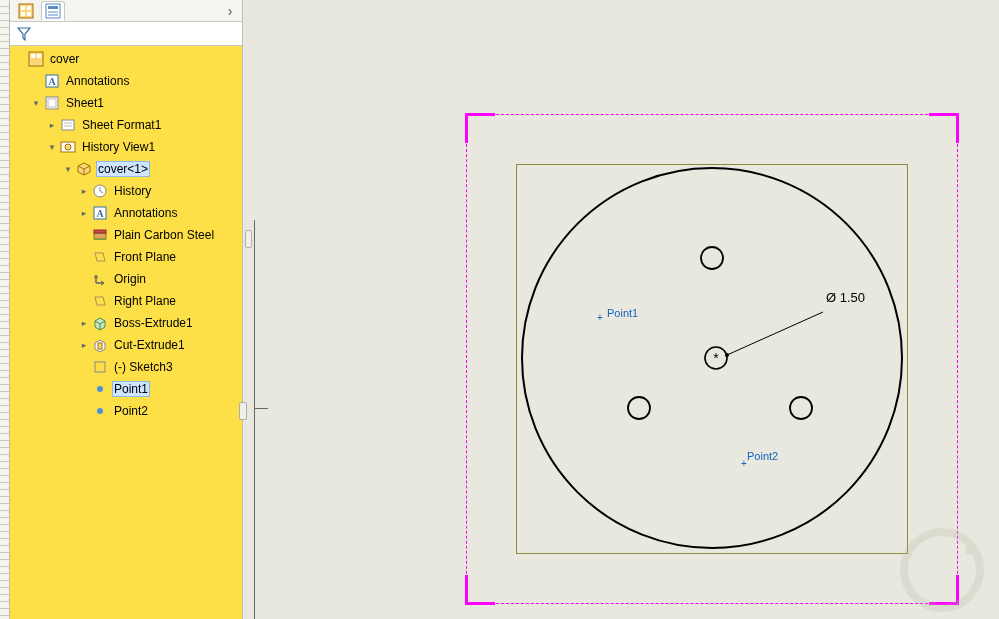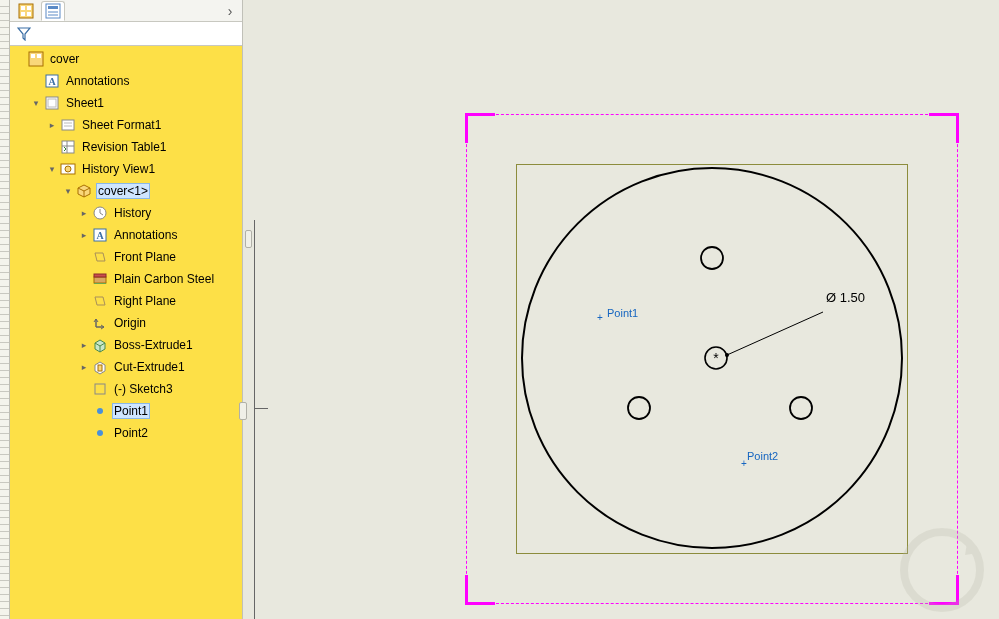--- a/index.html
+++ b/index.html
@@ -263,32 +263,20 @@
       <span class="icn">
         <svg width="16" height="16">
             <rect x="2" y="3" width="12" height="10" fill="#fff" stroke="#888"></rect>
             <line x1="4" y1="6" x2="12" y2="6" stroke="#bbb"></line>
             <line x1="4" y1="9" x2="12" y2="9" stroke="#bbb"></line>
           </svg>
       </span>
       <span class="lbl">Sheet Format1</span>
     </div>
 
-    <div class="tree-row indent-2">
-      <span class="arrow blank">▶</span>
-      <span class="icn">
-        <svg width="16" height="16">
-            <rect x="2" y="2" width="12" height="12" fill="#fff" stroke="#888"></rect>
-            <line x1="2" y1="7" x2="14" y2="7" stroke="#888"></line>
-            <line x1="7" y1="2" x2="7" y2="14" stroke="#888"></line>
-            <path d="M4 12 L6 10 L4 8" fill="none" stroke="#2e7d32"></path>
-          </svg>
-      </span>
-      <span class="lbl">Revision Table1</span>
-    </div>
 
     <div class="tree-row indent-2">
       <span class="arrow">▾</span>
       <span class="icn">
         <svg width="16" height="16">
             <rect x="1" y="3" width="14" height="10" fill="#fff" stroke="#a86f00"></rect>
             <circle cx="8" cy="8" r="3" fill="#f9d77a" stroke="#a86f00"></circle>
           </svg>
       </span>
       <span class="lbl">History View1</span>
@@ -319,64 +307,64 @@
 
     <div class="tree-row indent-4">
       <span class="arrow">▸</span>
       <span class="icn">
         <svg width="16" height="16">
             <rect x="2" y="2" width="12" height="12" fill="#fff" stroke="#3a6ea5"></rect>
             <text x="8" y="12" text-anchor="middle" font-size="10" fill="#3a6ea5" font-family="serif" font-weight="bold">A</text>
           </svg>
       </span>
       <span class="lbl">Annotations</span>
-    </div>
-
-    <div class="tree-row indent-4">
-      <span class="arrow blank">▶</span>
-      <span class="icn">
-        <svg width="16" height="16">
-            <path d="M3 4 L11 4 L13 12 L5 12 Z" fill="none" stroke="#a88f5a"></path>
-          </svg>
-      </span>
-      <span class="lbl">Front Plane</span>
     </div>
 
     <div class="tree-row indent-4">
       <span class="arrow blank">▶</span>
       <span class="icn">
         <svg width="16" height="16">
             <rect x="2" y="6" width="12" height="6" fill="#d9a760" stroke="#a86f00"></rect>
             <rect x="2" y="3" width="12" height="3" fill="#c94f4f" stroke="#8a2a2a"></rect>
             <rect x="2" y="12" width="12" height="1" fill="#6aa84f"></rect>
           </svg>
       </span>
       <span class="lbl">Plain Carbon Steel</span>
     </div>
 
-
     <div class="tree-row indent-4">
       <span class="arrow blank">▶</span>
       <span class="icn">
         <svg width="16" height="16">
             <path d="M3 4 L11 4 L13 12 L5 12 Z" fill="none" stroke="#a88f5a"></path>
           </svg>
       </span>
-      <span class="lbl">Right Plane</span>
-    </div>
+      <span class="lbl">Front Plane</span>
+    </div>
+
 
     <div class="tree-row indent-4">
       <span class="arrow blank">▶</span>
       <span class="icn">
         <svg width="16" height="16">
             <path d="M4 12 L4 4 M4 12 L12 12" fill="none" stroke="#666" stroke-width="1.5"></path>
             <path d="M4 4 L2 7 M4 4 L6 7 M12 12 L9 10 M12 12 L9 14" fill="none" stroke="#666"></path>
           </svg>
       </span>
       <span class="lbl">Origin</span>
+    </div>
+
+    <div class="tree-row indent-4">
+      <span class="arrow blank">▶</span>
+      <span class="icn">
+        <svg width="16" height="16">
+            <path d="M3 4 L11 4 L13 12 L5 12 Z" fill="none" stroke="#a88f5a"></path>
+          </svg>
+      </span>
+      <span class="lbl">Right Plane</span>
     </div>
 
     <div class="tree-row indent-4">
       <span class="arrow">▸</span>
       <span class="icn">
         <svg width="16" height="16">
             <path d="M3 6 L8 3 L13 6 L13 12 L8 15 L3 12 Z" fill="#c9e6c9" stroke="#4a8a4a"></path>
             <path d="M3 6 L8 9 L13 6 M8 9 L8 15" fill="none" stroke="#4a8a4a"></path>
           </svg>
       </span>

